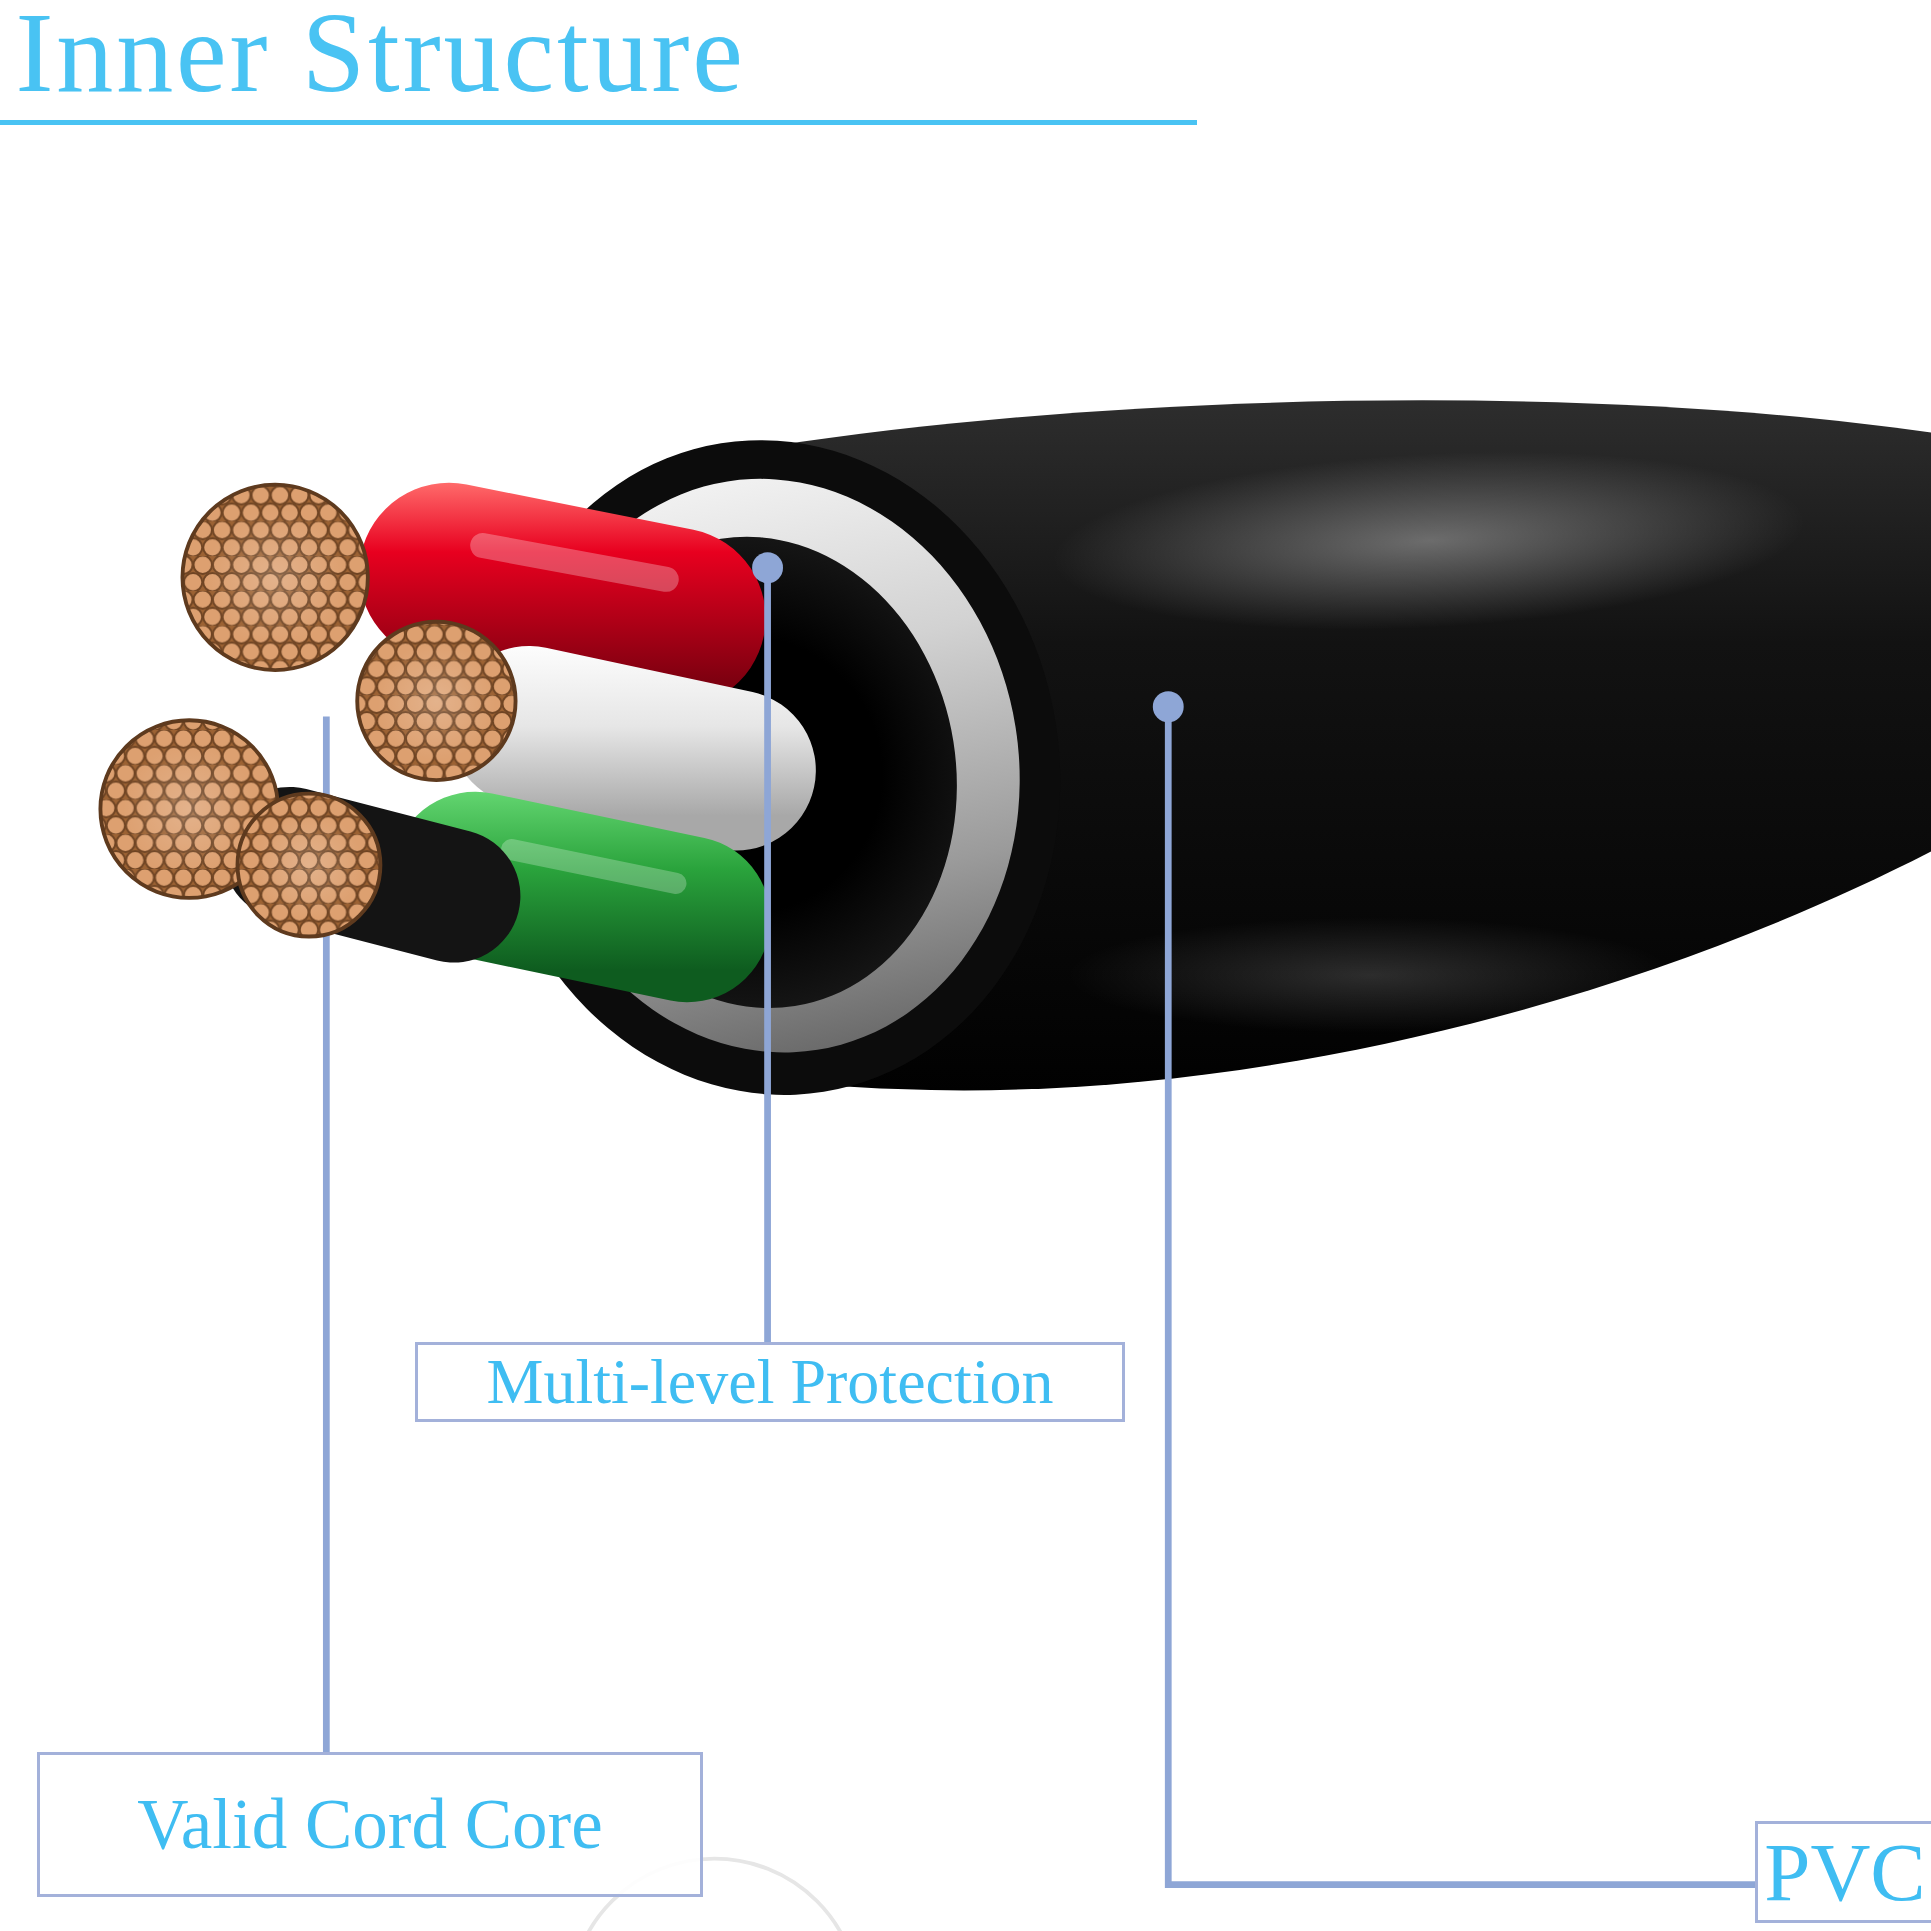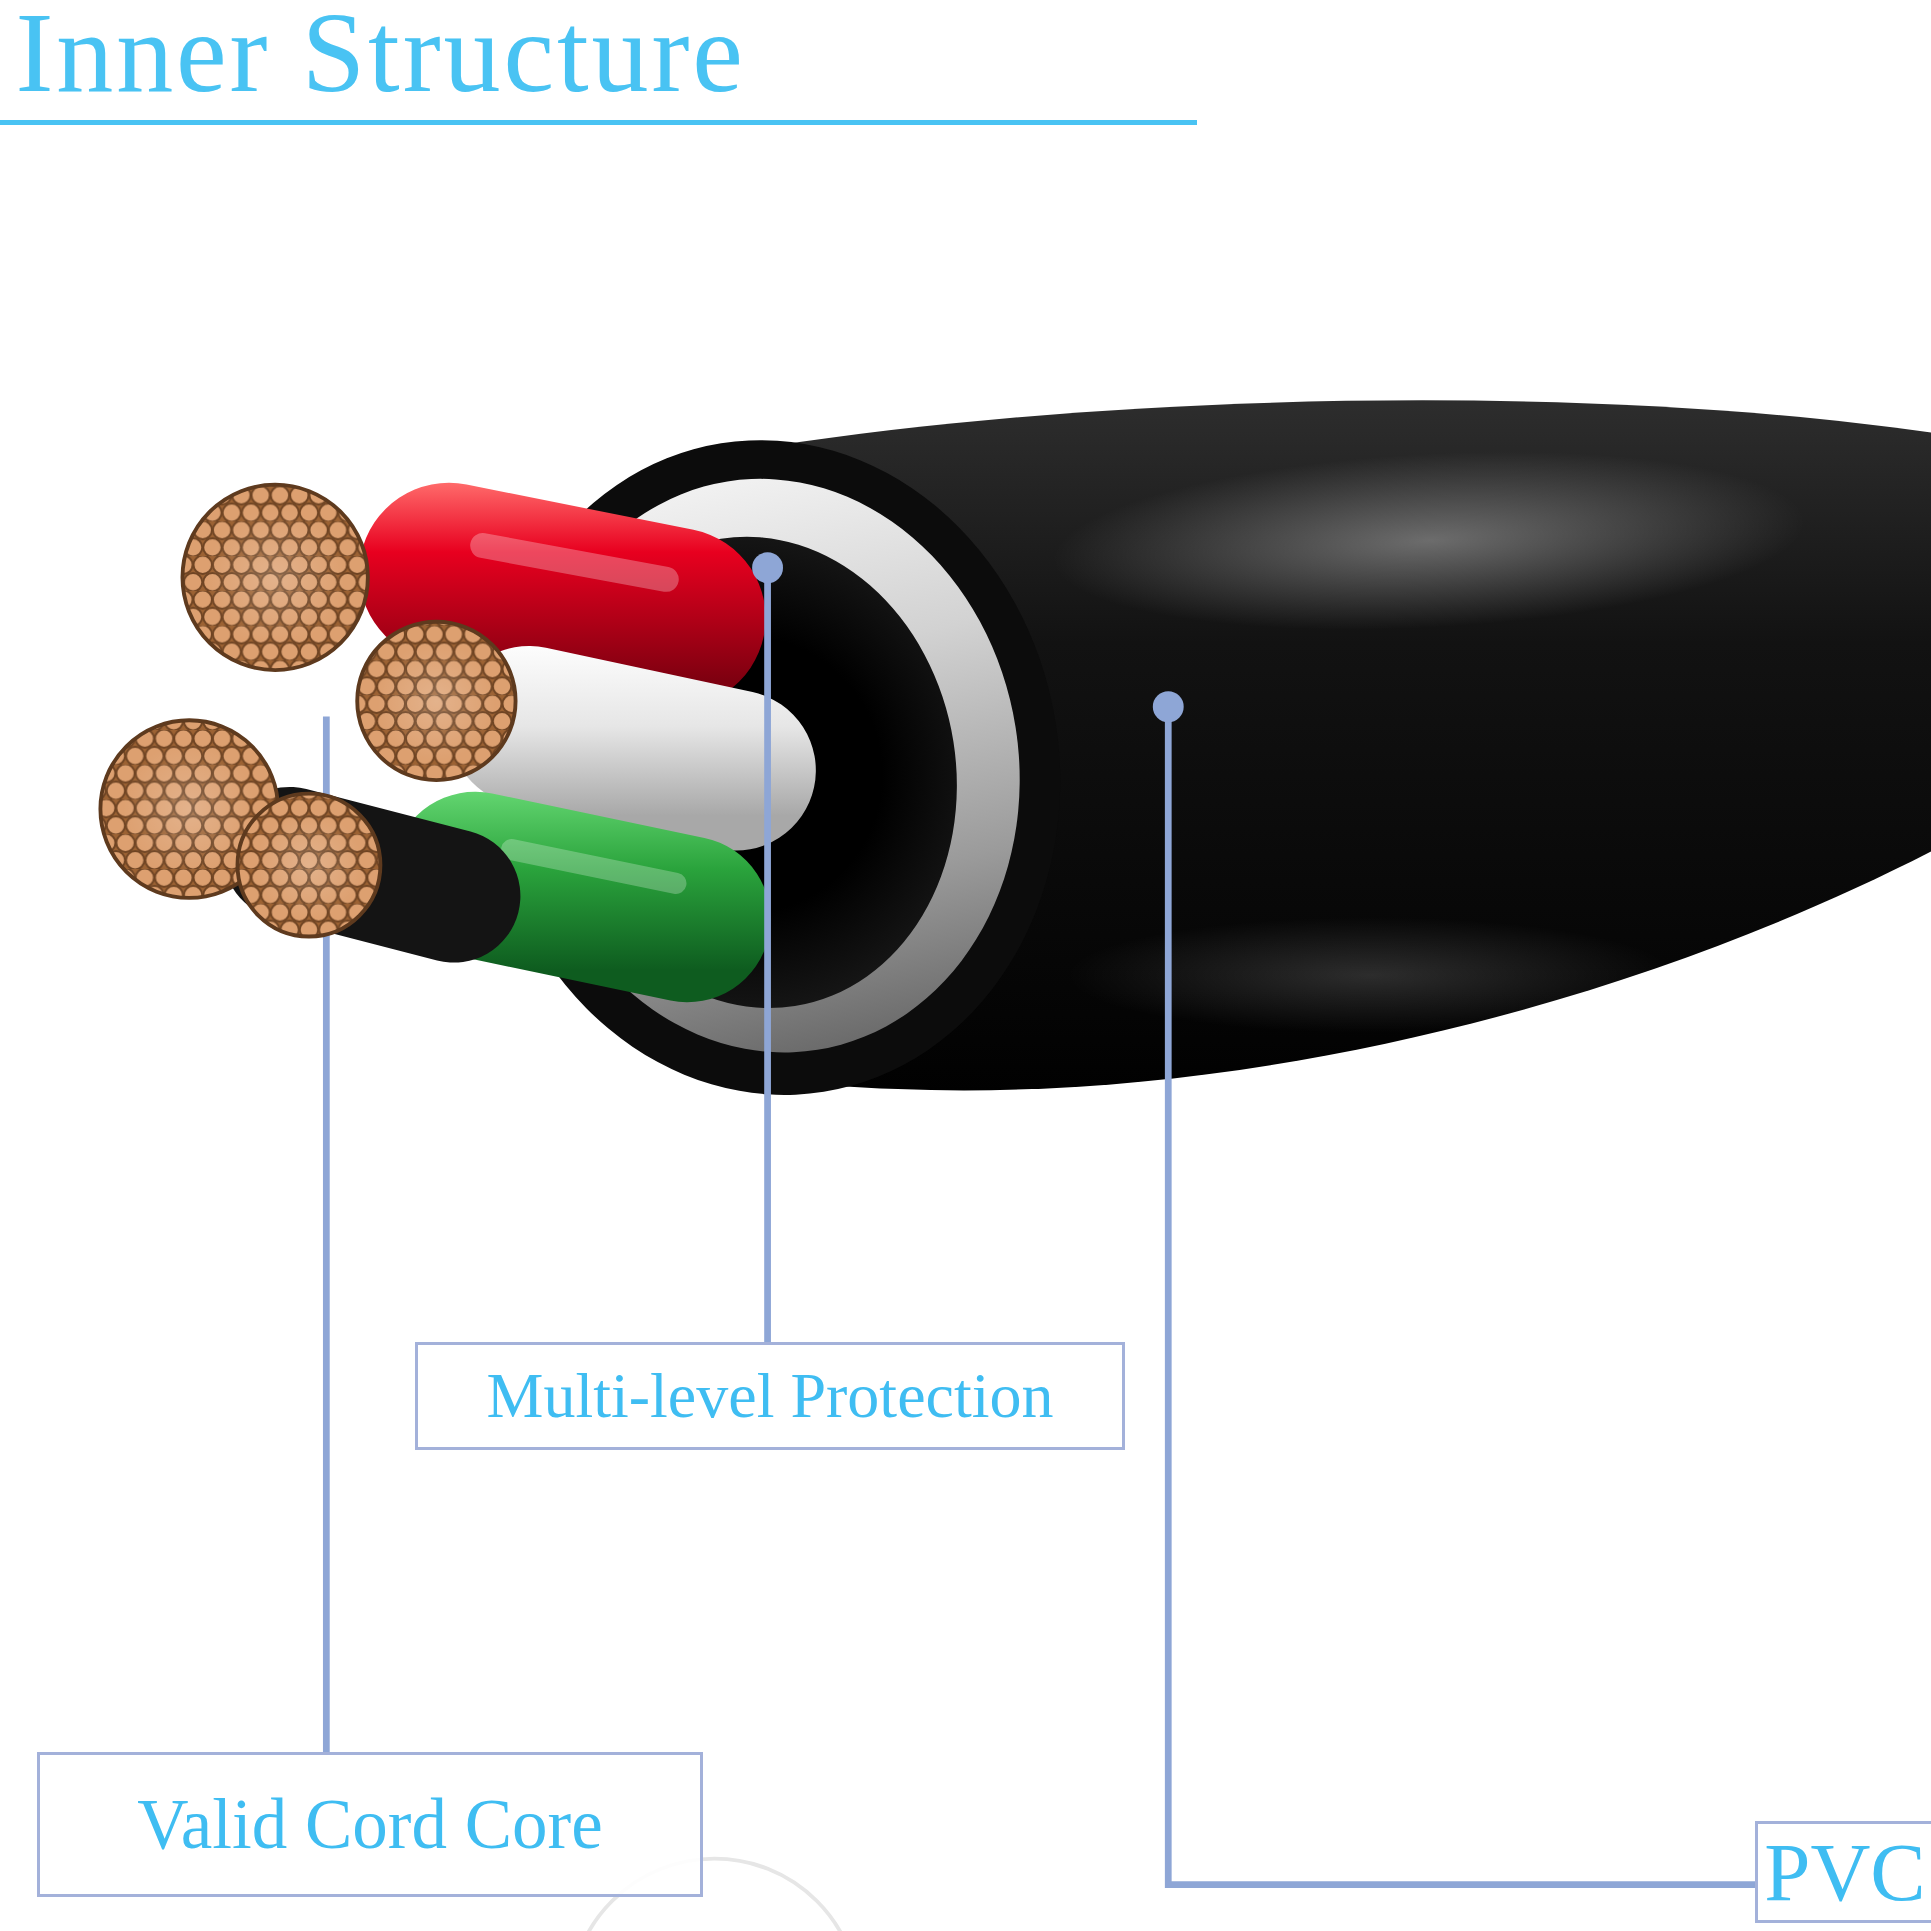--- a/index.html
+++ b/index.html
@@ -18,21 +18,21 @@
   }
   .illustration{position:absolute;left:0;top:0;}
   .label-box{
     position:absolute;box-sizing:border-box;
     border:3.9px solid var(--label-border,#a3b1da);
     background:rgba(255,255,255,.92);
     display:flex;align-items:center;justify-content:center;
     color:var(--label-text,#3fbdf2);
     white-space:nowrap;
   }
-  #box-multi{left:415px;top:1342px;width:710px;height:108px;font-size:64px;}
+  #box-multi{left:415px;top:1342px;width:710px;height:80px;font-size:64px;}
   #box-valid{left:37px;top:1752px;width:666px;height:145px;font-size:71px;text-align:right;}
   #box-pvc{left:1755px;top:1821px;width:180px;height:102px;font-size:83px;}
 </style>
 </head>
 <body>
 
 <div class="stage">
 
   <svg class="illustration" width="1931" height="1931" viewBox="0 0 2000 2000">
     <defs>

